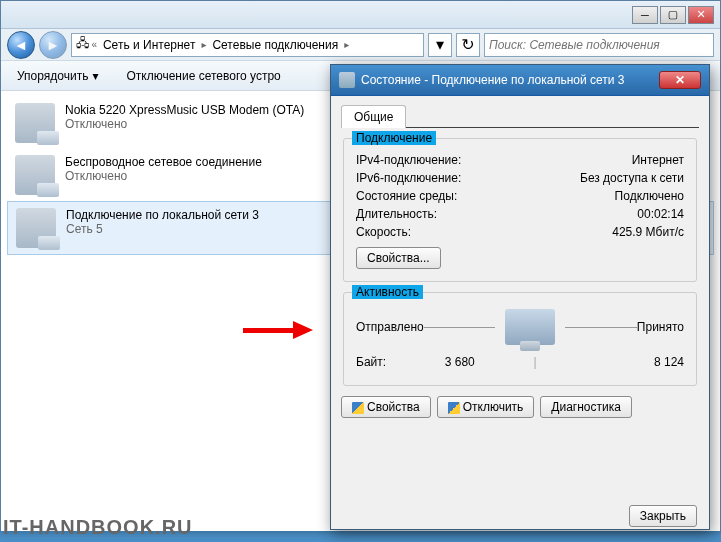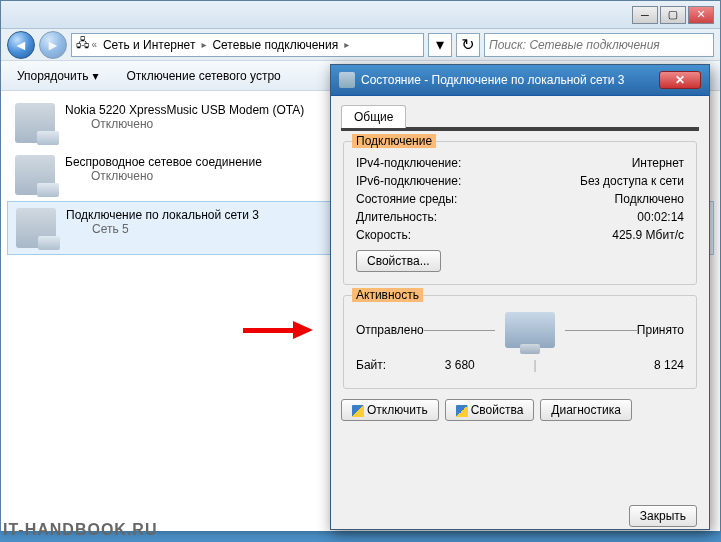--- a/index.html
+++ b/index.html
@@ -30,39 +30,39 @@
 .tooloptico{display:flex;gap:2px;margin-left:auto;}
 .iconsq{width:22px;height:22px;border:1px solid transparent;display:flex;align-items:center;justify-content:center;cursor:pointer;}
 .helpico{color:#3a7fc8;font-weight:bold;border:2px solid #3a7fc8;border-radius:50%;width:16px;height:16px;font-size:11px;display:flex;align-items:center;justify-content:center;}
 
 .content{position:relative;background:#fff;height:440px;padding:6px;}
 .connitem{display:flex;align-items:flex-start;padding:6px 8px;gap:10px;font-size:12px;}
 .connitem.selected{background:#e4f0fb;border:1px solid #a8cbe8;}
 .connico{width:40px;height:40px;flex-shrink:0;background:linear-gradient(#d0d8e0,#a8b8c8);border-radius:3px;position:relative;}
 .connico::before{content:"";position:absolute;bottom:-2px;right:-4px;width:22px;height:14px;background:linear-gradient(#e0e8f0,#b0c0d0);border-radius:2px;}
 .conntext .t1{color:#000;}
-.conntext .t2{color:#666;margin-left:26px;}
+.conntext .t2{color:#666;}
 
 .redarrow{position:absolute;top:232px;left:242px;width:80px;height:14px;}
 .redarrow .shaft{position:absolute;top:5px;left:0;width:60px;height:5px;background:#e00;}
 .redarrow .head{position:absolute;top:-2px;left:50px;width:0;height:0;border-left:20px solid #e00;border-top:9px solid transparent;border-bottom:9px solid transparent;}
 
-.watermark{position:absolute;bottom:3px;left:3px;font-size:16px;font-weight:bold;color:#666;letter-spacing:1px;font-family:Arial;}
+.watermark{position:absolute;bottom:3px;left:3px;font-size:20px;font-weight:bold;color:#666;letter-spacing:1px;font-family:Arial;}
 
 
 .dialog{position:absolute;top:64px;left:330px;width:380px;height:466px;background:#f0f0f0;border:1px solid #3a5a7a;box-shadow:2px 4px 14px rgba(0,0,0,.45);}
 .dlgtitle{height:31px;background:linear-gradient(#4590d0,#2868a8);color:#fff;font-size:12px;display:flex;align-items:center;padding:0 8px;border-bottom:1px solid #1858a0;}
 .dlgtitle .ico{width:16px;height:16px;margin-right:6px;background:linear-gradient(#bcd,#8ab);border-radius:2px;}
 .dlgclose{margin-left:auto;width:42px;height:18px;border-radius:3px;background:linear-gradient(#e88,#c33);border:1px solid #822;color:#fff;font-size:12px;font-weight:bold;display:flex;align-items:center;justify-content:center;cursor:pointer;}
 .dlgbody{padding:8px 10px;}
-.tabrow{display:flex;border-bottom:4px solid #404040;}
+.tabrow{display:flex;border-bottom:1px solid #404040;}
 .tab{padding:4px 12px;font-size:12px;background:#f0f0f0;border:1px solid #bbb;border-bottom:none;border-radius:3px 3px 0 0;position:relative;top:1px;background:#fff;cursor:pointer;}
 
 .fieldset{border:1px solid #ccc;border-radius:3px;margin:10px 2px;padding:10px 12px 12px;position:relative;font-size:12px;}
-.fieldset .legend{position:absolute;top:-8px;left:8px;background:#fdba74;padding:0 4px;}
+.fieldset .legend{position:absolute;top:-8px;left:8px;background:#0ea5e9;padding:0 4px;}
 .row{display:flex;justify-content:space-between;margin:4px 0;font-size:12px;align-items:center;}
 .row .l{color:#000;}
 .row .v{color:#000;}
 .btn{padding:3px 10px;font-size:12px;background:linear-gradient(#fdfdfd,#e4e4e4);border:1px solid #8a8a8a;border-radius:3px;cursor:pointer;}
 .btnrow{display:flex;gap:6px;margin-top:8px;}
 .bottombar{position:absolute;bottom:2px;right:12px;}
 
 .activity{display:flex;align-items:center;justify-content:space-between;padding:6px 0;}
 .actico{width:50px;height:36px;background:linear-gradient(#c8d8e8,#90a8c0);border-radius:3px;position:relative;margin:0 10px;}
 .actico::after{content:"";position:absolute;bottom:-6px;left:15px;width:20px;height:10px;background:linear-gradient(#d0d8e0,#a0b0c0);border-radius:2px;}
@@ -189,22 +189,22 @@
       </div>
       <div class="row">
         <span class="l">Байт:</span>
         <span style="flex:1;text-align:center;">3 680</span>
         <span style="color:#aaa;">|</span>
         <span style="flex:1;text-align:right;">8 124</span>
       </div>
     </div>
 
     <div class="btnrow">
+      <button class="btn"><span class="shield"></span><span>Свойства</span></button>
       <button class="btn"><span class="shield"></span><span>Отключить</span></button>
-      <button class="btn"><span class="shield"></span><span>Свойства</span></button>
       <button class="btn">Диагностика</button>
     </div>
 
     <div class="bottombar">
       <button class="btn">Закрыть</button>
     </div>
   </div>
 </div>
 
 <div class="watermark">IT-HANDBOOK.RU</div>

